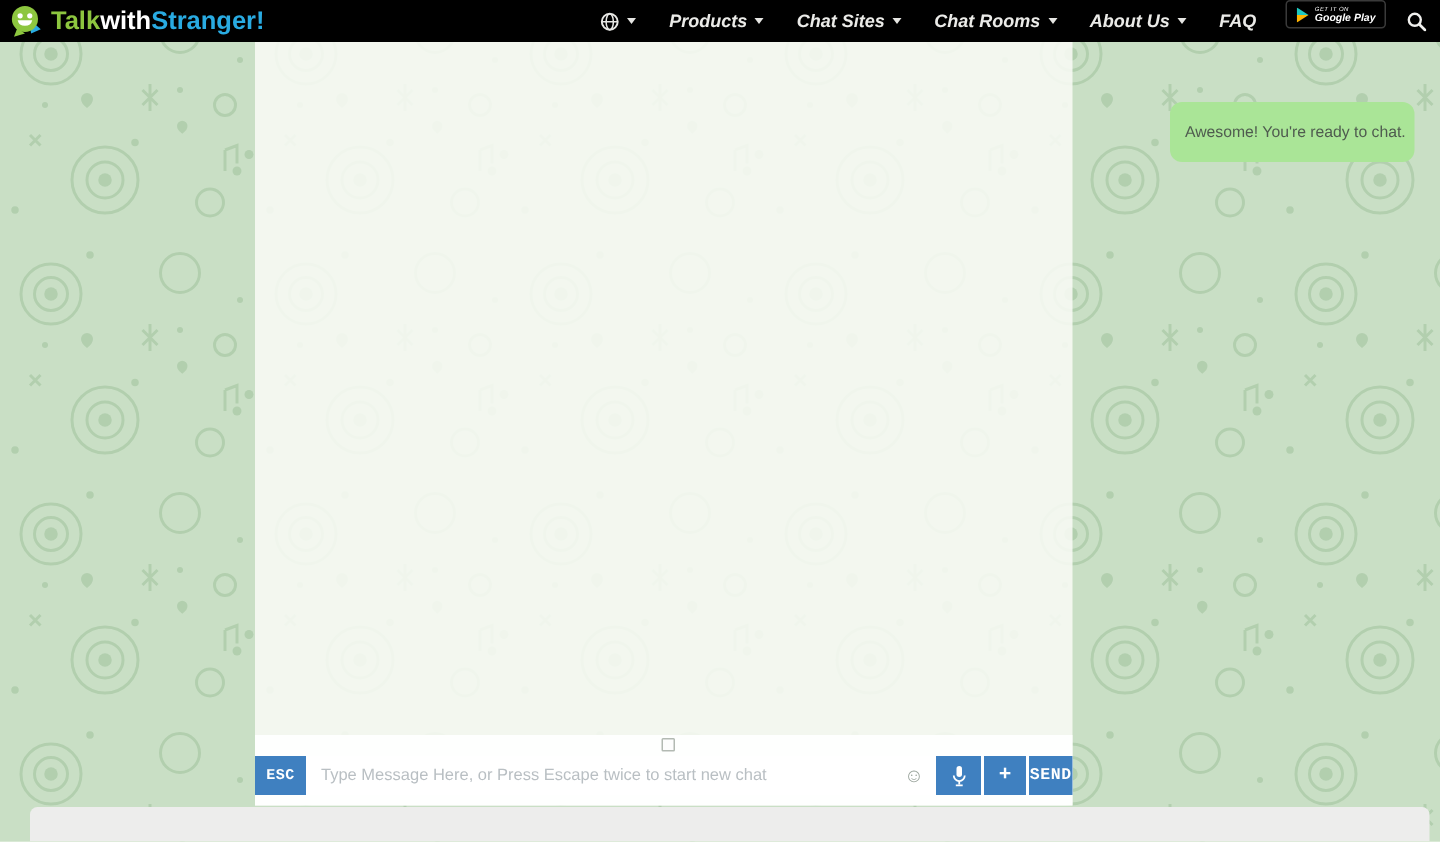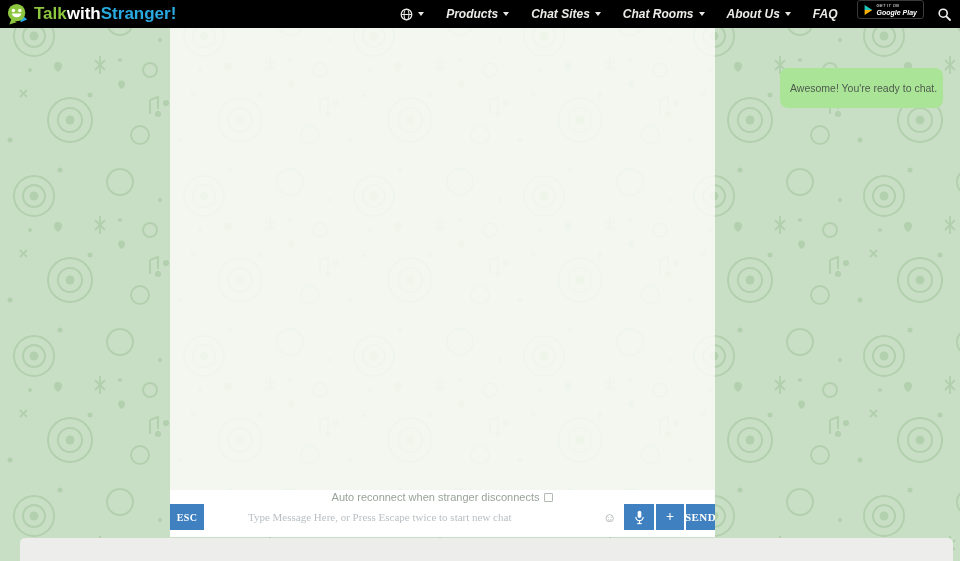--- a/index.html
+++ b/index.html
@@ -45,25 +45,25 @@
                 background:rgba(248,251,245,0.88); }
   .chat-messages { position:absolute; top:0; left:0; right:0; bottom:47px; }
   .chat-bottom { position:absolute; left:0; right:0; bottom:0; height:47px; background:rgba(255,255,255,0.92); }
 
   .reconnect-row { height:14px; text-align:center; font-size:11px; color:#99a399; line-height:14px; }
   .reconnect-checkbox { display:inline-block; width:9px; height:9px; border:1px solid #b3bab3;
                         background:#fdfdfd; border-radius:1px; vertical-align:-1px; margin-left:5px; cursor:pointer; }
 
   .input-row { display:flex; height:26px; margin-top:0; background:#fff; }
   .btn { background:#3f80c0; color:#fff; border:none; display:flex; align-items:center; justify-content:center;
-         cursor:pointer; font-family:Liberation Serif, serif;text-align:right; }
+         cursor:pointer; font-family:Liberation Mono, monospace;text-align:right; }
   .esc-btn { width:34px; font-size:10px; font-weight:bold; letter-spacing:.3px; }
   .input-wrap { flex:1; position:relative; background:#fff; }
   .msg-input { width:100%; height:100%; border:none; outline:none; padding:0 22px 0 10px; font-size:11px;
-               color:#555; background:transparent; font-family:Liberation Serif, serif;margin-left:34px; }
+               color:#555; background:transparent; font-family:Liberation Sans, sans-serif; }
   .msg-input::placeholder { color:#b9bfc3; }
   .emoji-btn { position:absolute; right:6px; top:50%; transform:translateY(-50%); font-size:13px;
                color:#9aa49c; cursor:pointer; line-height:1; }
   .mic-btn { width:30px; margin-left:2px; }
   .plus-btn { width:28px; margin-left:2px; font-size:14px; font-weight:bold; }
   .send-btn { width:29px; margin-left:2px; font-size:11px; font-weight:bold; letter-spacing:.4px; }
 
   
   .footer { position:absolute; left:20px; top:538px; width:933px; height:23px; background:#ededec;
             border-radius:5px 5px 0 0; z-index:20; }
@@ -170,21 +170,21 @@
 
 <div class="toast">
   <span>Awesome! You're ready to chat.</span>
 </div>
 
 <section class="chat-panel">
   <div class="chat-messages"></div>
 
   <div class="chat-bottom">
     <div class="reconnect-row">
-      <span>Auto reconnect when stranger disconnects</span><span class="reconnect-checkbox"></span>
+      <span class="reconnect-checkbox"></span>
     </div>
 
     <div class="input-row">
       <button class="btn esc-btn">ESC</button>
       <div class="input-wrap">
         <input class="msg-input" type="text" placeholder="Type Message Here, or Press Escape twice to start new chat" style="">
         <span class="emoji-btn">☺</span>
       </div>
       <button class="btn mic-btn">
         <svg width="11" height="15" viewBox="0 0 12 16">

